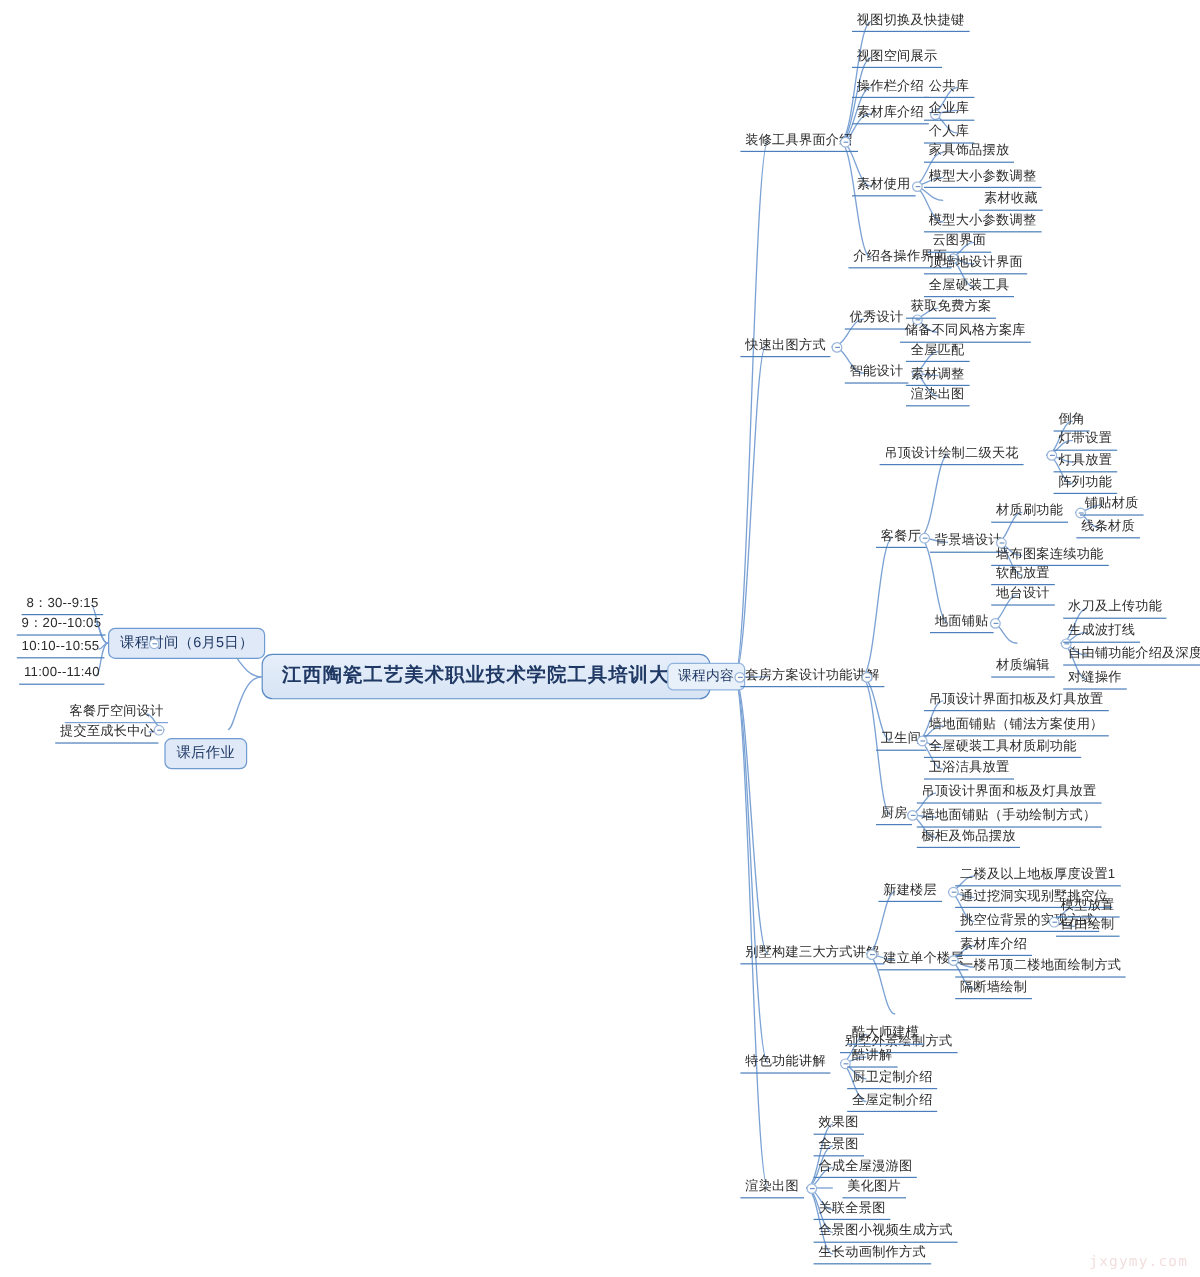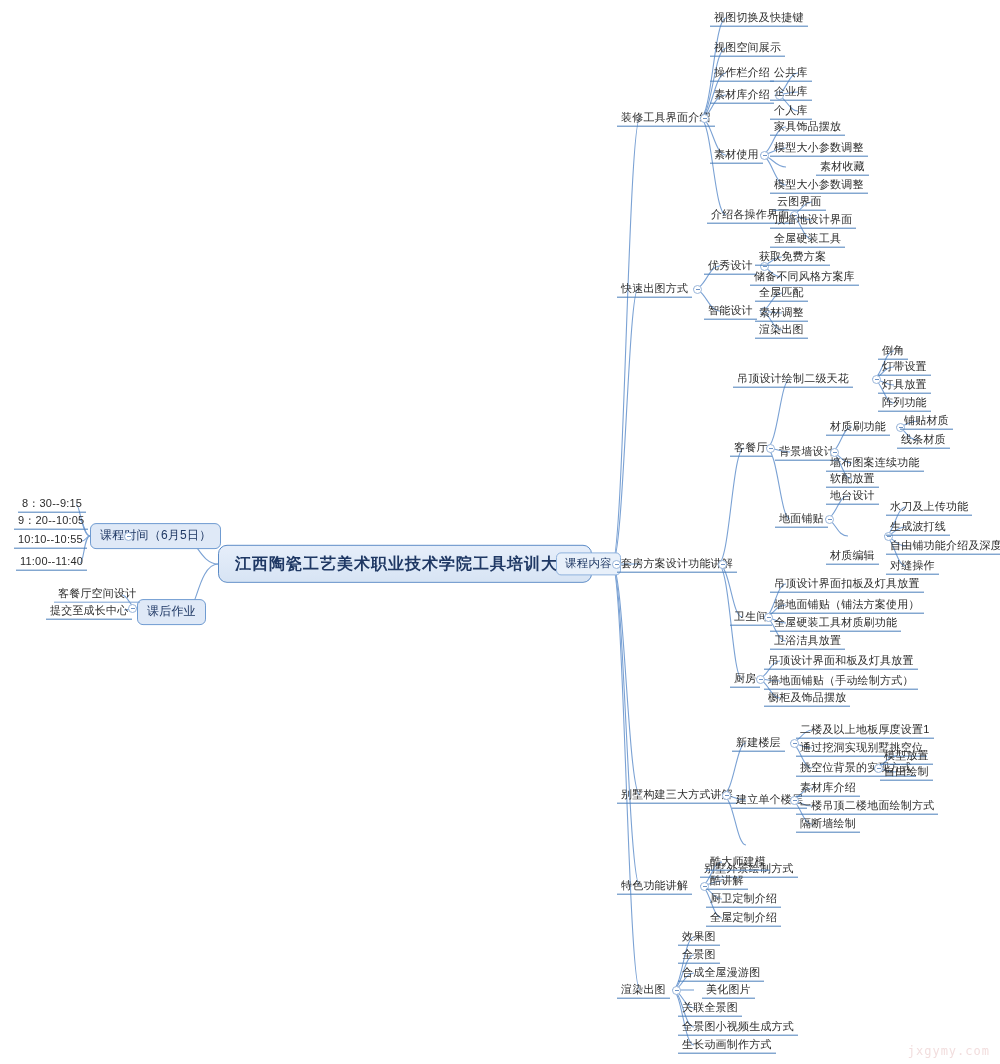--- a/index.html
+++ b/index.html
@@ -217,21 +217,21 @@
   <div class="node root" style="left:218px;top:564px;">江西陶瓷工艺美术职业技术学院工具培训大纲</div>
 
   <div class="node boxed" style="left:90px;top:536px;">课程时间（6月5日）</div>
   <div class="toggle" style="left:124px;top:536px;"></div>
 
   <div class="node leaf" style="left:18px;top:504px;">8：30--9:15</div>
   <div class="node leaf" style="left:14px;top:521px;">9：20--10:05</div>
   <div class="node leaf" style="left:14px;top:540px;">10:10--10:55</div>
   <div class="node leaf" style="left:16px;top:562px;">11:00--11:40</div>
 
-  <div class="node boxed" style="left:137px;top:612px;text-align:right;">课后作业</div>
+  <div class="node boxed" style="left:137px;top:628px;text-align:right;">课后作业</div>
   <div class="toggle" style="left:128px;top:608px;"></div>
 
   <div class="node leaf thin" style="left:54px;top:594px;">客餐厅空间设计</div>
   <div class="node leaf" style="left:46px;top:611px;">提交至成长中心</div>
 
   <div class="node level1" style="left:556px;top:564px;">课程内容</div>
   <div class="toggle" style="left:612px;top:564px;"></div>
 
   <div class="node leaf" style="left:617px;top:118px;">装修工具界面介绍</div>
   <div class="toggle" style="left:700px;top:118px;"></div>

